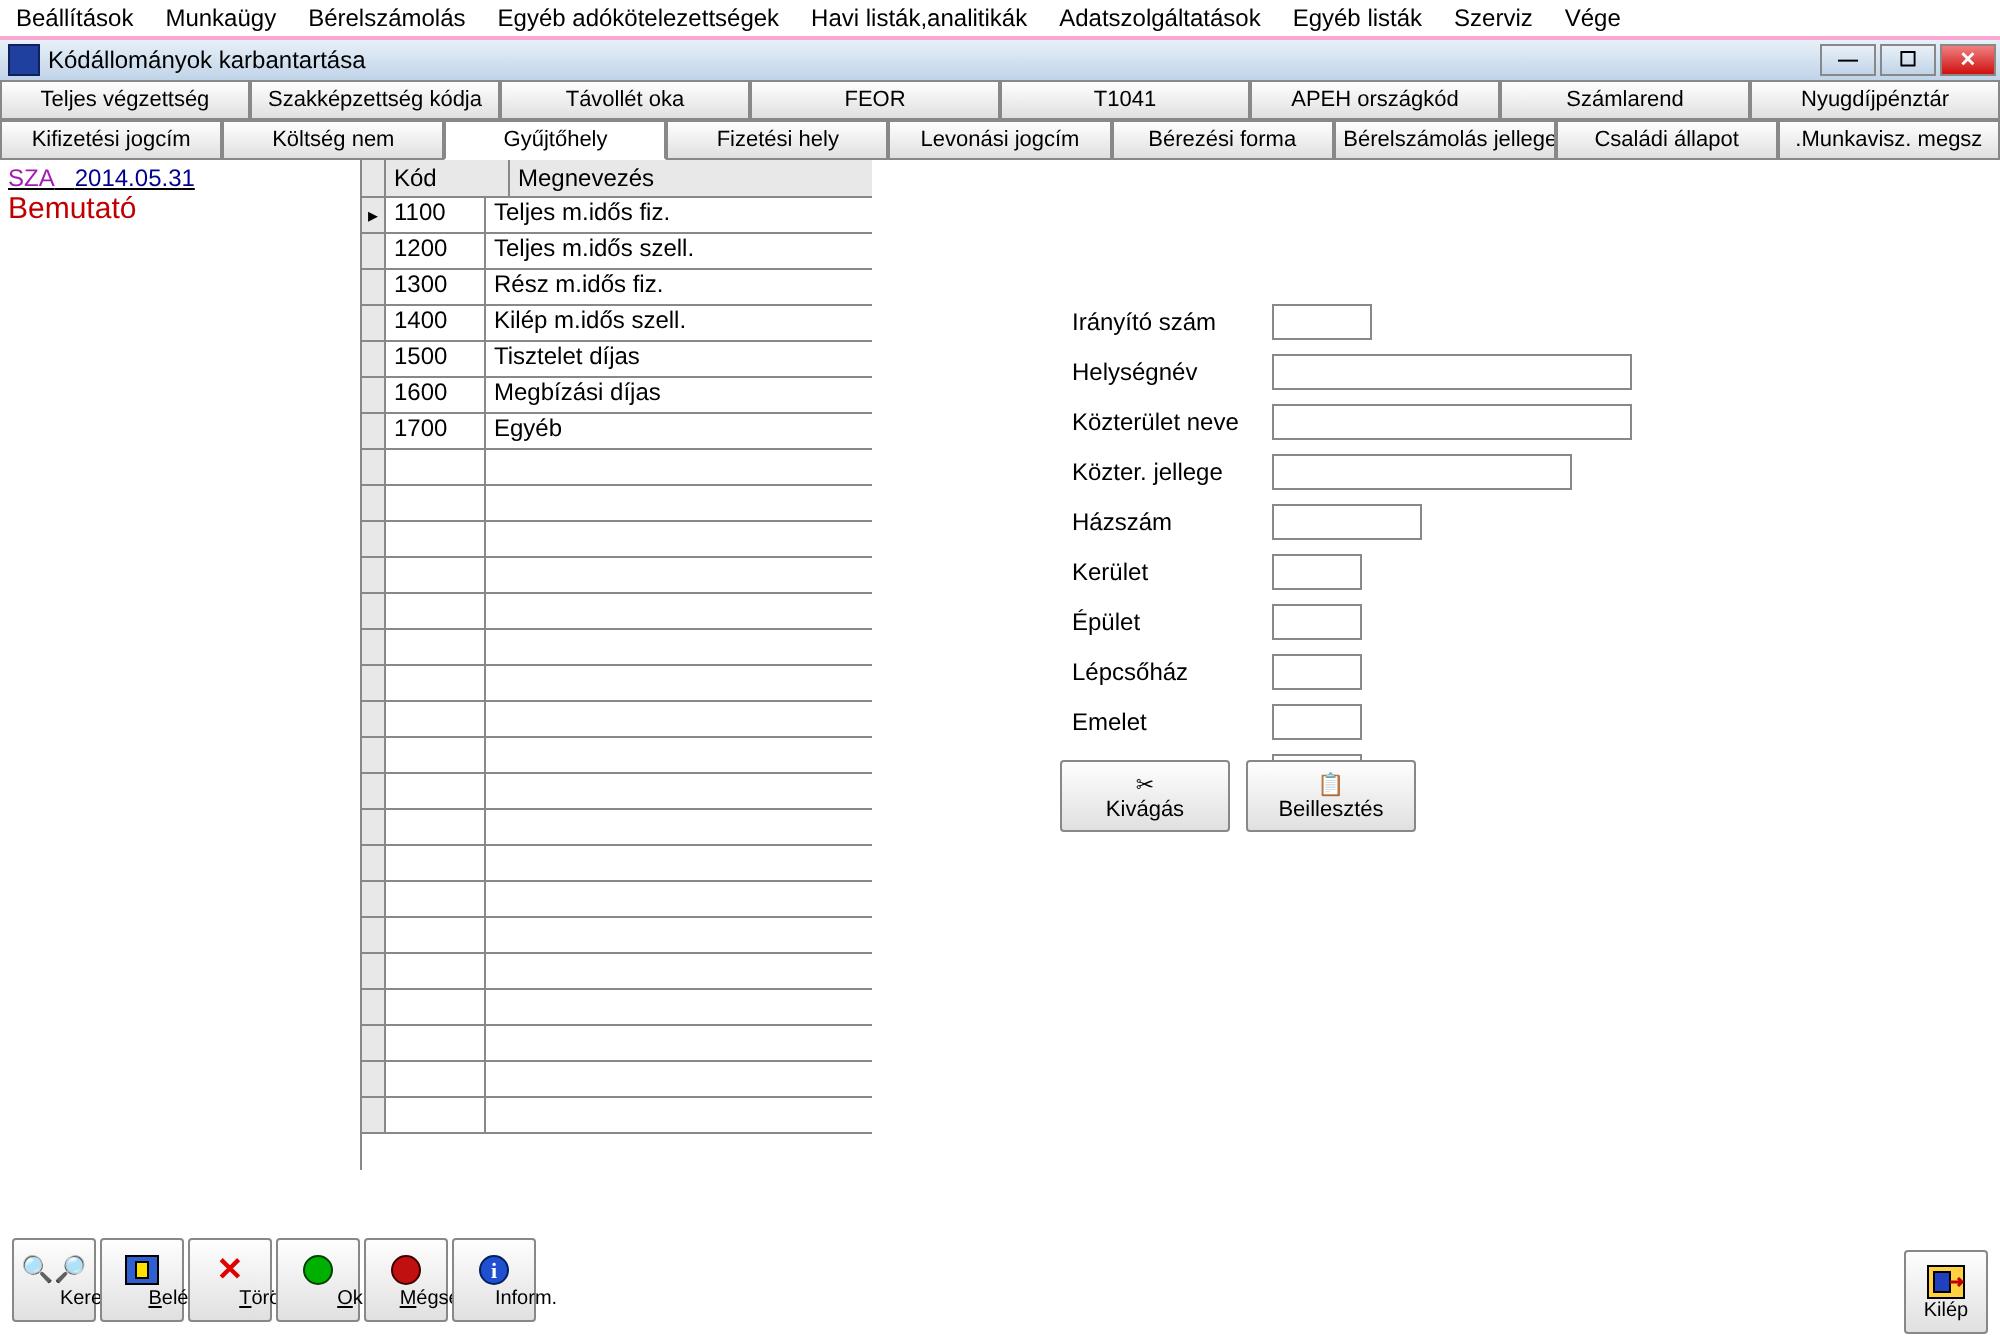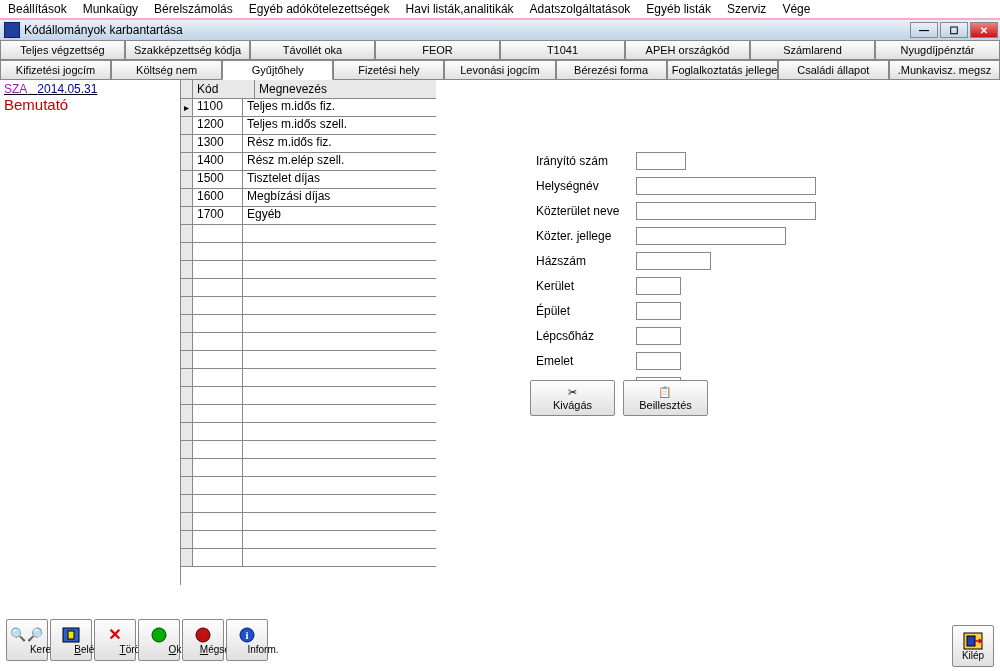--- a/index.html
+++ b/index.html
@@ -103,21 +103,21 @@
     <div class="tab-btn">Számlarend</div>
     <div class="tab-btn">Nyugdíjpénztár</div>
   </div>
 <div class="tab-row" id="tabs2">
     <div class="tab-btn">Kifizetési jogcím</div>
     <div class="tab-btn">Költség nem</div>
     <div class="tab-btn active">Gyűjtőhely</div>
     <div class="tab-btn">Fizetési hely</div>
     <div class="tab-btn">Levonási jogcím</div>
     <div class="tab-btn">Bérezési forma</div>
-    <div class="tab-btn">Foglalkoztatás jellege</div>
+    <div class="tab-btn">Bérelszámolás jellege</div>
     <div class="tab-btn">Családi állapot</div>
     <div class="tab-btn">.Munkavisz. megsz</div>
   </div>
 
 <div class="content">
   <div class="left-panel">
     <div class="lp-line1">
       <span class="sza">SZA</span>&nbsp;&nbsp;&nbsp;<span class="date">2014.05.31</span>
     </div>
     <div class="lp-line2">Bemutató</div>
@@ -141,21 +141,21 @@
           <div class="gc2">Teljes m.idős szell.</div>
         </div>
         <div class="grid-row">
           <div class="gc0"></div>
           <div class="gc1">1300</div>
           <div class="gc2">Rész m.idős fiz.</div>
         </div>
         <div class="grid-row">
           <div class="gc0"></div>
           <div class="gc1">1400</div>
-          <div class="gc2">Rész m.elép szell.</div>
+          <div class="gc2">Kilép m.idős szell.</div>
         </div>
         <div class="grid-row">
           <div class="gc0"></div>
           <div class="gc1">1500</div>
           <div class="gc2">Tisztelet díjas</div>
         </div>
         <div class="grid-row">
           <div class="gc0"></div>
           <div class="gc1">1600</div>
           <div class="gc2">Megbízási díjas</div>

